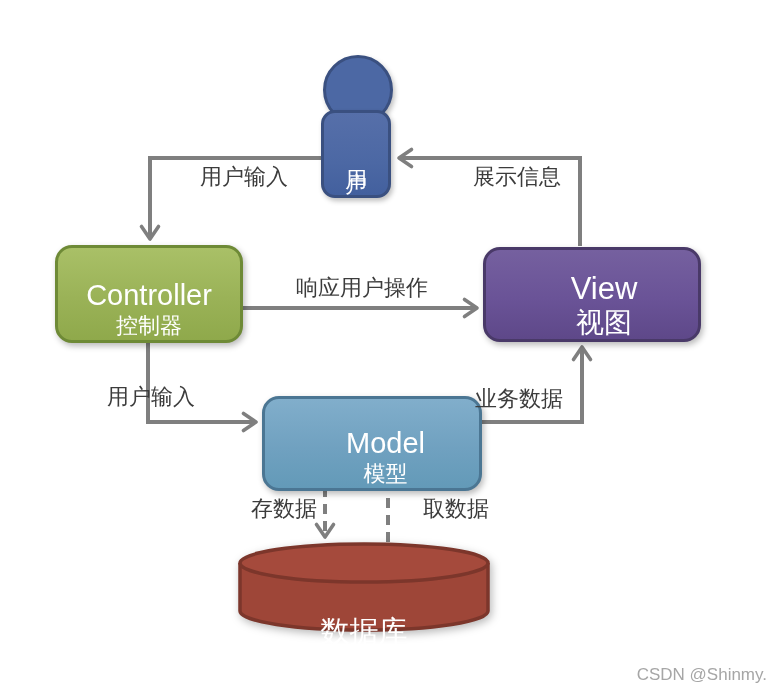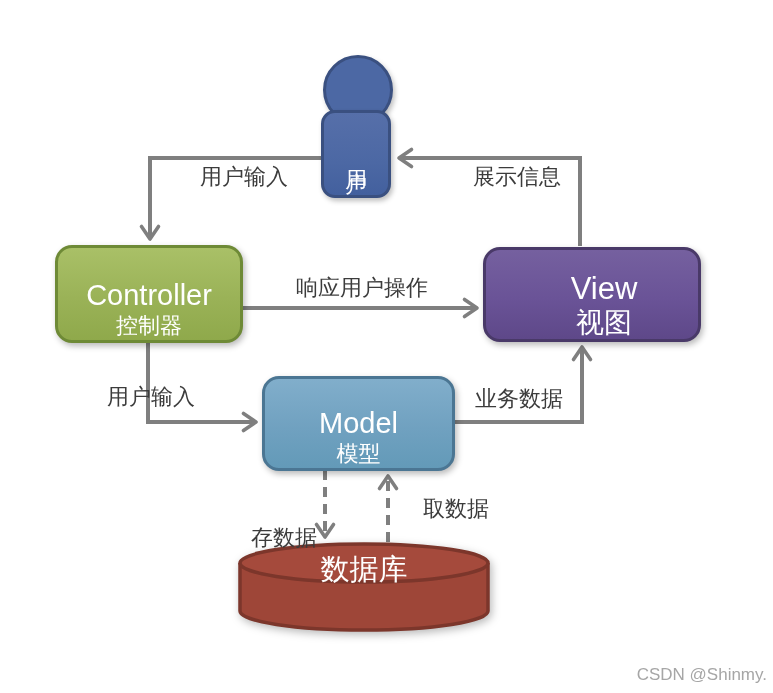--- a/index.html
+++ b/index.html
@@ -36,24 +36,25 @@
     left: 483px; top: 247px; width: 188px; height: 89px;
     background: linear-gradient(180deg, #75609f 0%, #6a5397 55%, #5e4889 100%);
     background-color: #6a5397;
     border: 3px solid #493968;
     line-height: 1.15;
     padding-left: 24px;
   }
   #view-node .title { font-size: 31px; }
   #view-node .subtitle { font-size: 28px; }
   #model-node {
-    left: 262px; top: 376px; width: 187px; height: 89px;
+    left: 262px; top: 396px; width: 187px; height: 89px;
     background: linear-gradient(180deg, #81aecb 0%, #70a1c0 55%, #639ab8 100%);
     background-color: #70a1c0;
     border: 3px solid #4b7693;
+    padding-left: 27px;
   }
 
   
   #user-icon { position: absolute; z-index: 2; left: 310px; top: 52px; width: 95px; height: 150px; }
   #user-head {
     position: absolute; left: 13px; top: 3px; width: 64px; height: 64px;
     border-radius: 50%;
     background: #4c68a4; border: 3px solid #3a5080;
     box-shadow: 2px 3px 5px rgba(0,0,0,0.25);
   }
@@ -66,36 +67,36 @@
     box-shadow: 2px 3px 5px rgba(0,0,0,0.25);
     display: flex; align-items: center; justify-content: center;
   }
   #user-label {
     color: #ffffff; font-size: 22px; line-height: 1.2;
     writing-mode: vertical-rl; text-orientation: upright; letter-spacing: 2px;
   }
 
   
   #database-label {
-    position: absolute; z-index: 3; left: 264px; top: 550px; width: 200px;
+    position: absolute; z-index: 3; left: 264px; top: 612px; width: 200px;
     text-align: center; color: #ffffff; font-size: 29px;
   }
 
   
   .edge-label {
     position: absolute; z-index: 3;
     color: #3c3c3c; font-size: 22px; white-space: nowrap;
     transform: translate(-50%, -50%);
   }
   #label-user-input    { left: 244px; top: 177px; }
   #label-display-info  { left: 517px; top: 177px; }
   #label-respond       { left: 362px; top: 288px; }
   #label-pass          { left: 151px; top: 397px; }
   #label-business      { left: 519px; top: 399px; }
-  #label-store         { left: 284px; top: 538px; text-align: center; }
+  #label-store         { left: 284px; top: 509px; text-align: center; }
   #label-fetch         { left: 456px; top: 509px; }
 
   #watermark {
     position: absolute; z-index: 3; right: 6px; bottom: 8px;
     color: #a6a6a6; font-size: 17px;
   }
 </style>
 </head>
 <body>
 

